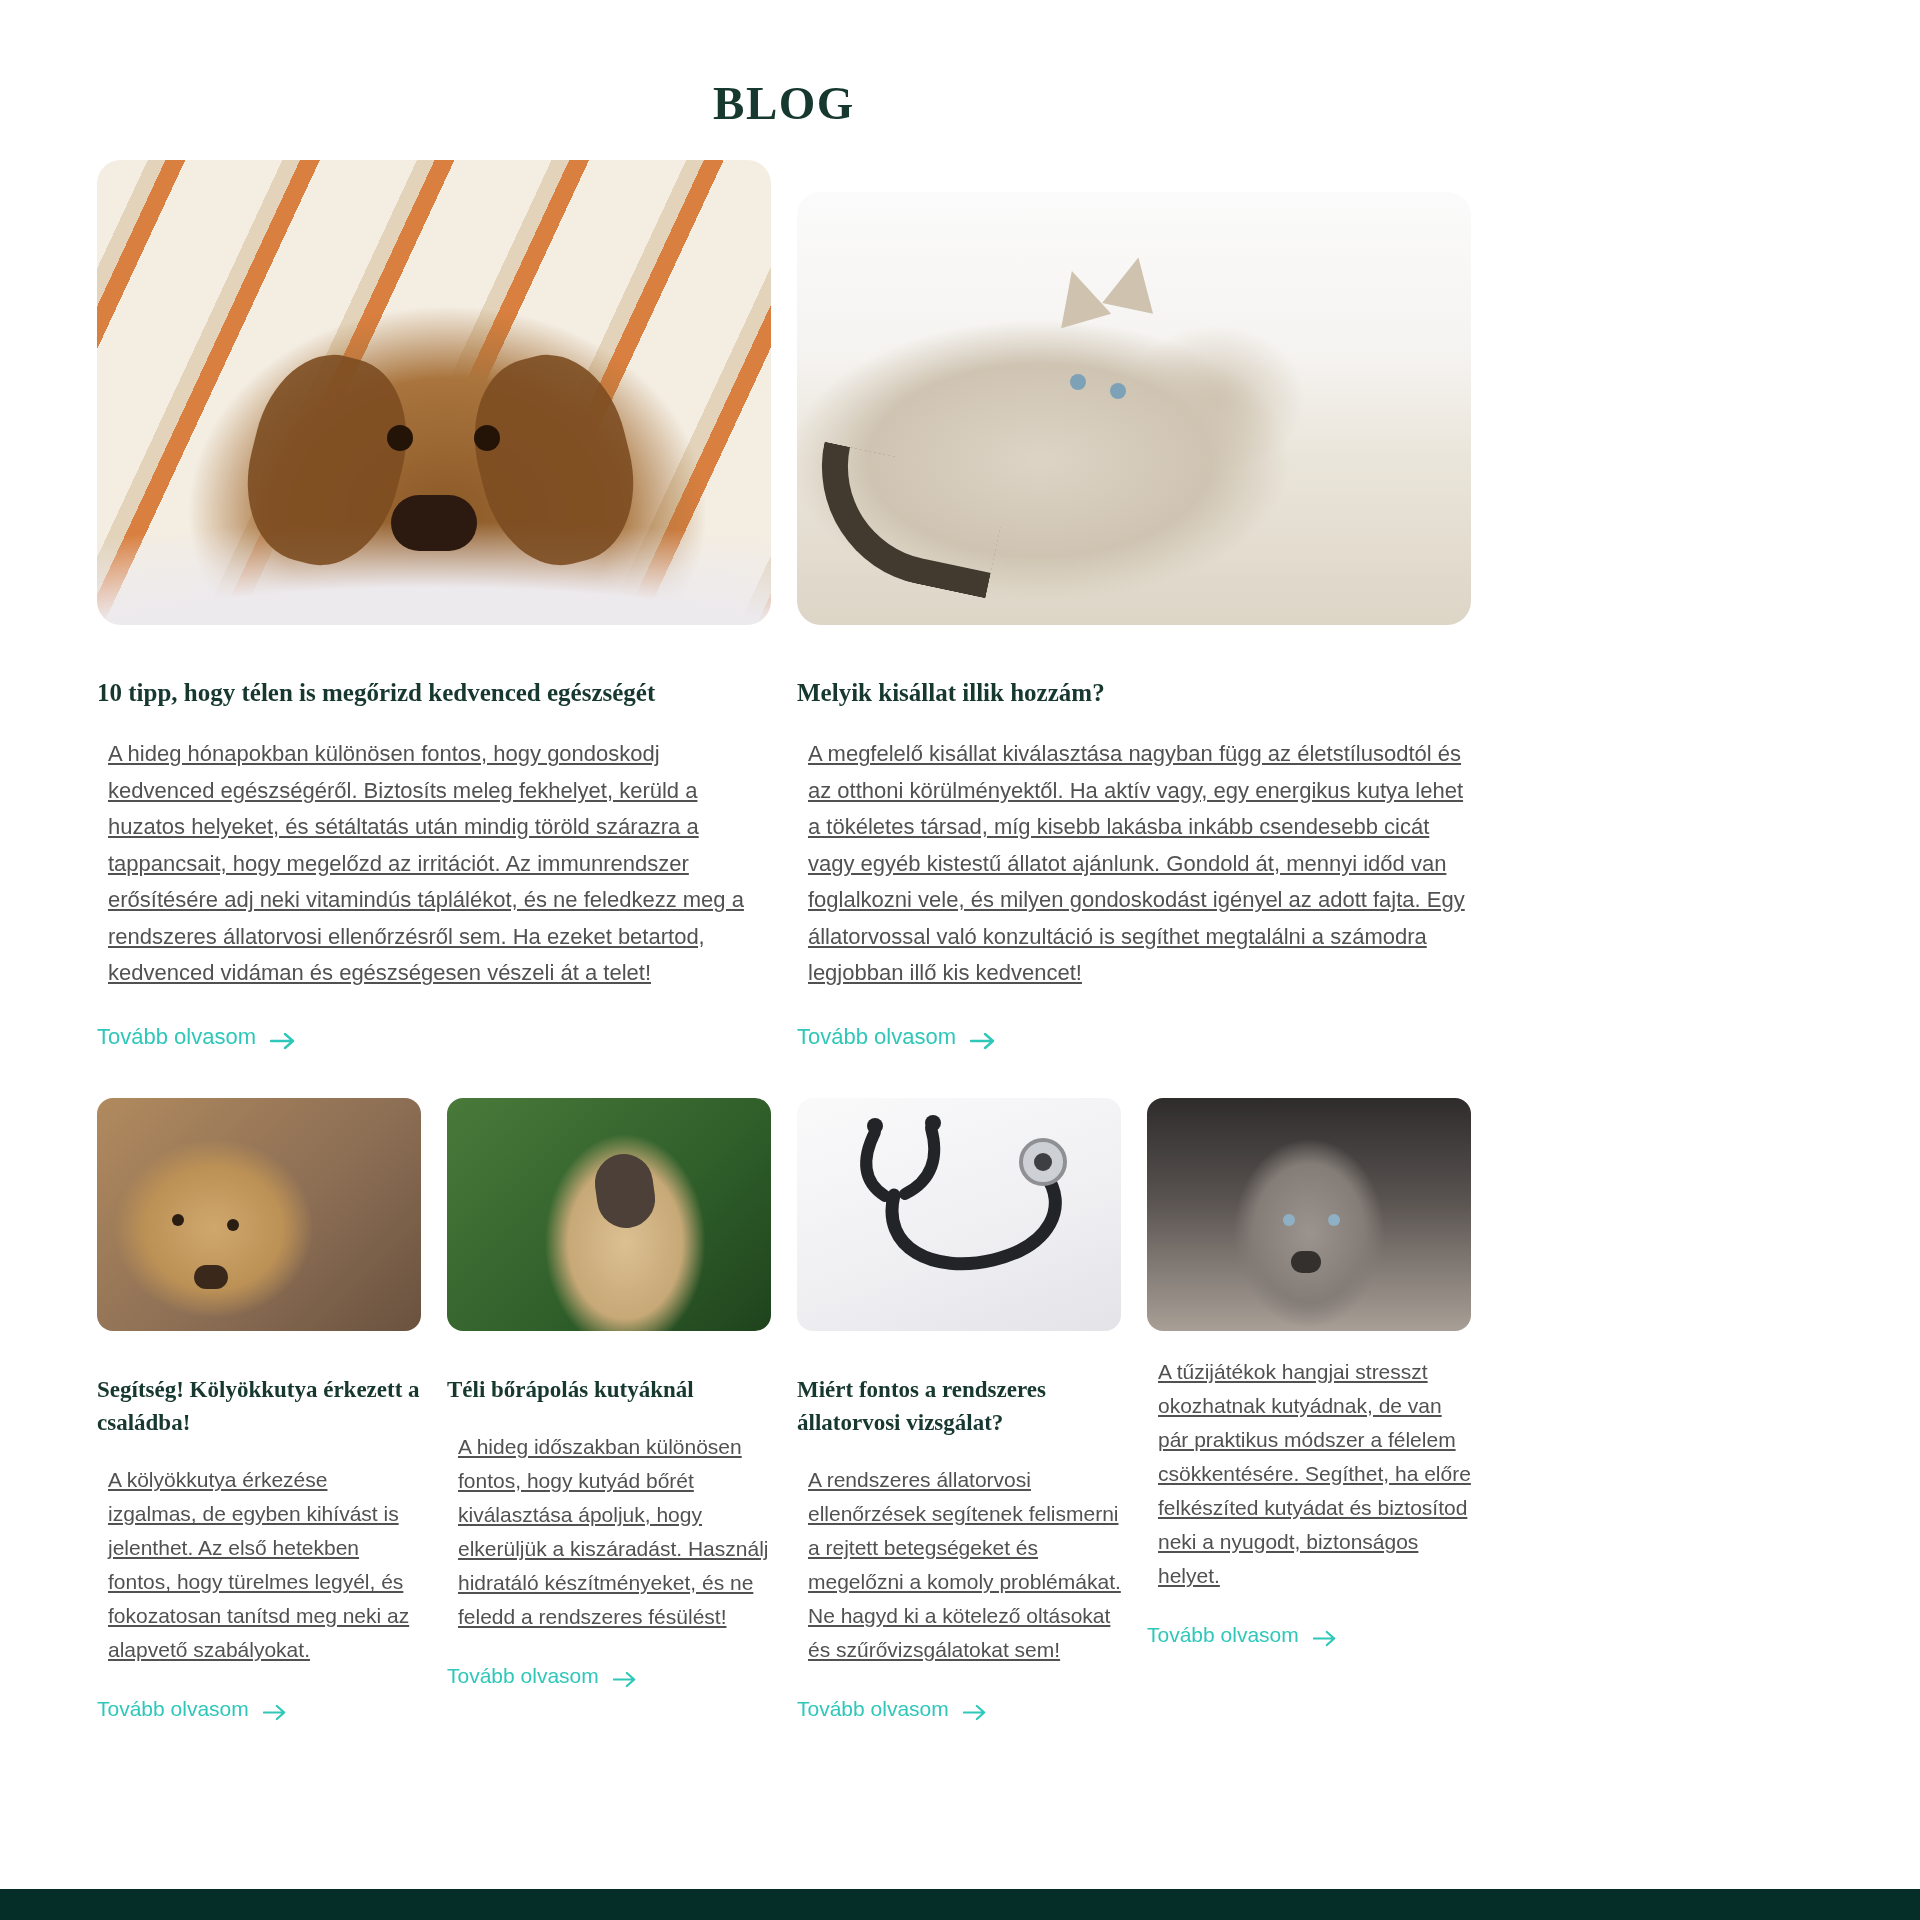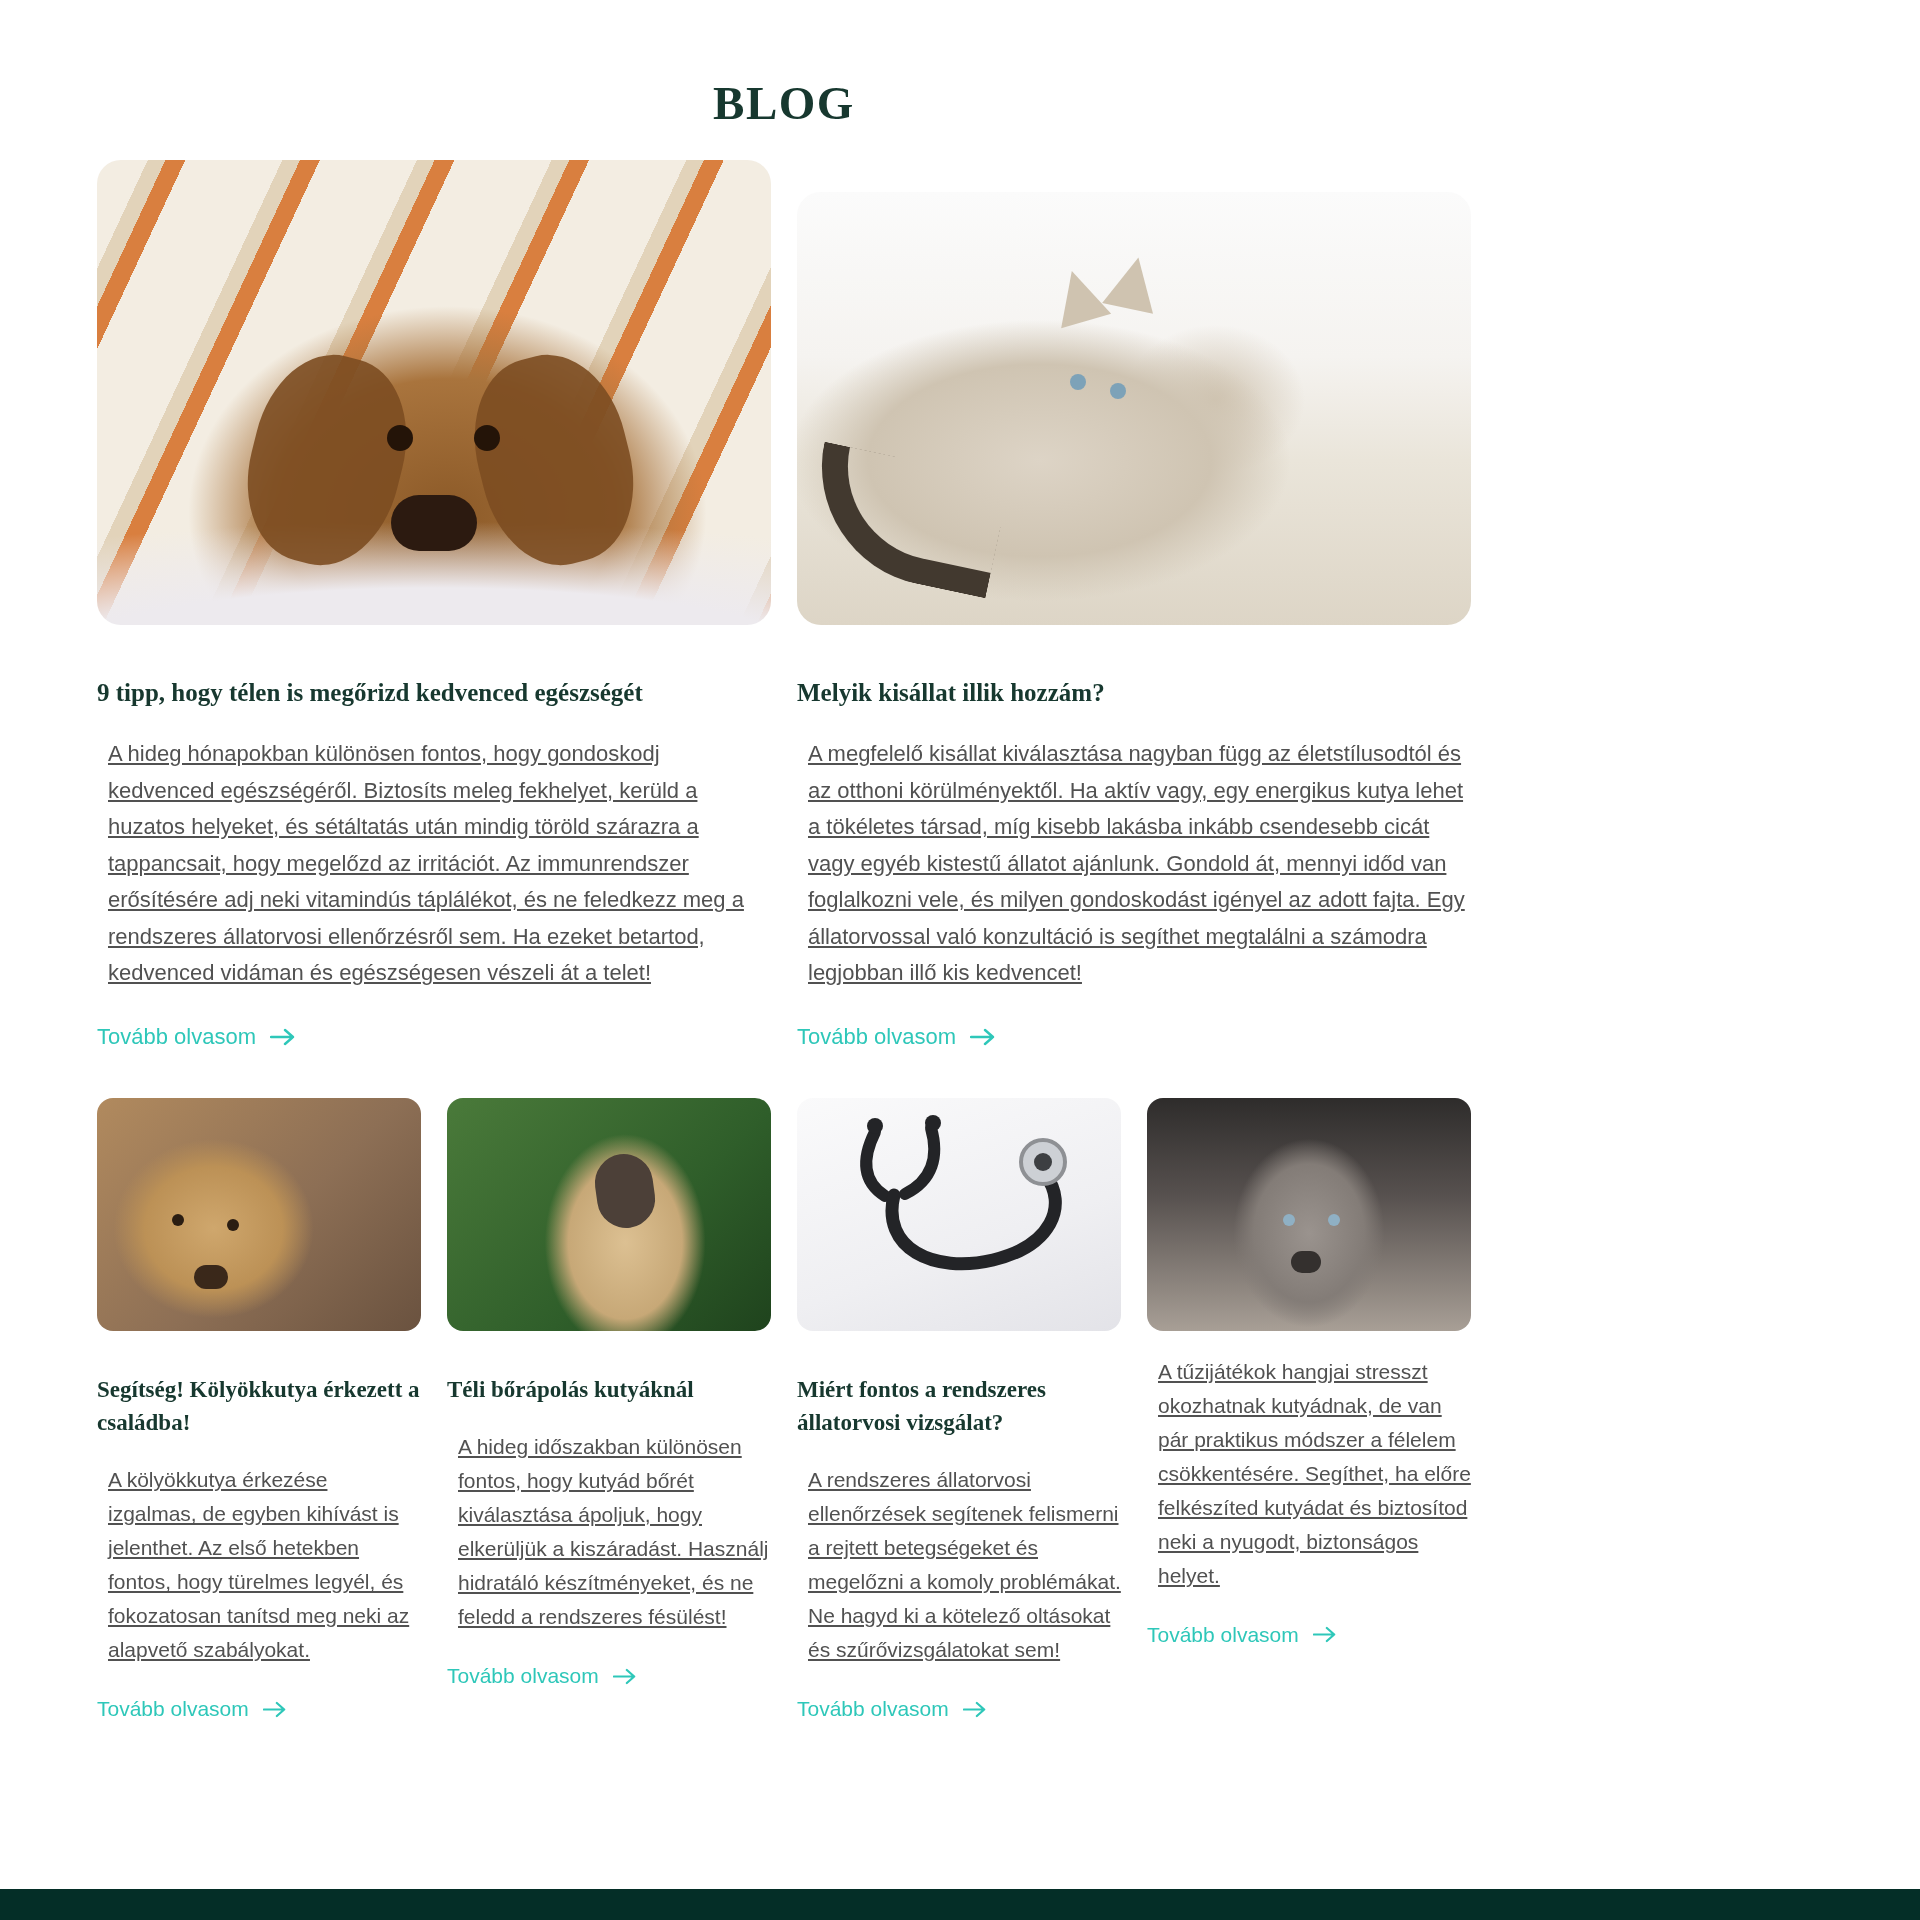--- a/index.html
+++ b/index.html
@@ -116,21 +116,21 @@
     margin:26px 0 0 11px;
     font-size:22px;
     line-height:1.66;
     color:var(--bodytext);
     text-decoration:underline;
   }
   .card-small p.post-body{font-size:21px;line-height:1.62;margin-top:24px;}
   a.read-more{
     margin-top:32px;
     display:inline-flex;
-    align-items:center;
+    align-items:flex-end;
     gap:14px;
     font-size:22px;
     color:var(--accent);
     text-decoration:none;
     cursor:pointer;
     width:max-content;
   }
   .card-small a.read-more{font-size:21px;margin-top:30px;}
   .arrow-icon{display:inline-block;}
   footer.site-footer{
@@ -151,21 +151,21 @@
     <article class="card card-wide">
       <div class="photo-slot">
         <div class="photo photo-dog-blanket">
           <div class="shape ear-l"></div>
           <div class="shape ear-r"></div>
           <div class="shape eye e1"></div>
           <div class="shape eye e2"></div>
           <div class="shape nose"></div>
         </div>
       </div>
-      <h2 class="post-title">9 tipp, hogy télen is megőrizd kedvenced egészségét</h2>
+      <h2 class="post-title">10 tipp, hogy télen is megőrizd kedvenced egészségét</h2>
       <p class="post-body">A hideg hónapokban különösen fontos, hogy gondoskodj kedvenced egészségéről. Biztosíts meleg fekhelyet, kerüld a huzatos helyeket, és sétáltatás után mindig töröld szárazra a tappancsait, hogy megelőzd az irritációt. Az immunrendszer erősítésére adj neki vitamindús táplálékot, és ne feledkezz meg a rendszeres állatorvosi ellenőrzésről sem. Ha ezeket betartod, kedvenced vidáman és egészségesen vészeli át a telet!</p>
       <a class="read-more" href="#">
         <span>Tovább olvasom</span>
         <svg class="arrow-icon" width="26" height="18" viewBox="0 0 26 18">
             <path d="M1 9h22M15 2l8 7-8 7" stroke="currentColor" stroke-width="2.4" fill="none" stroke-linecap="round" stroke-linejoin="round"></path>
           </svg>
       </a>
     </article>
 
     <article class="card card-wide">

